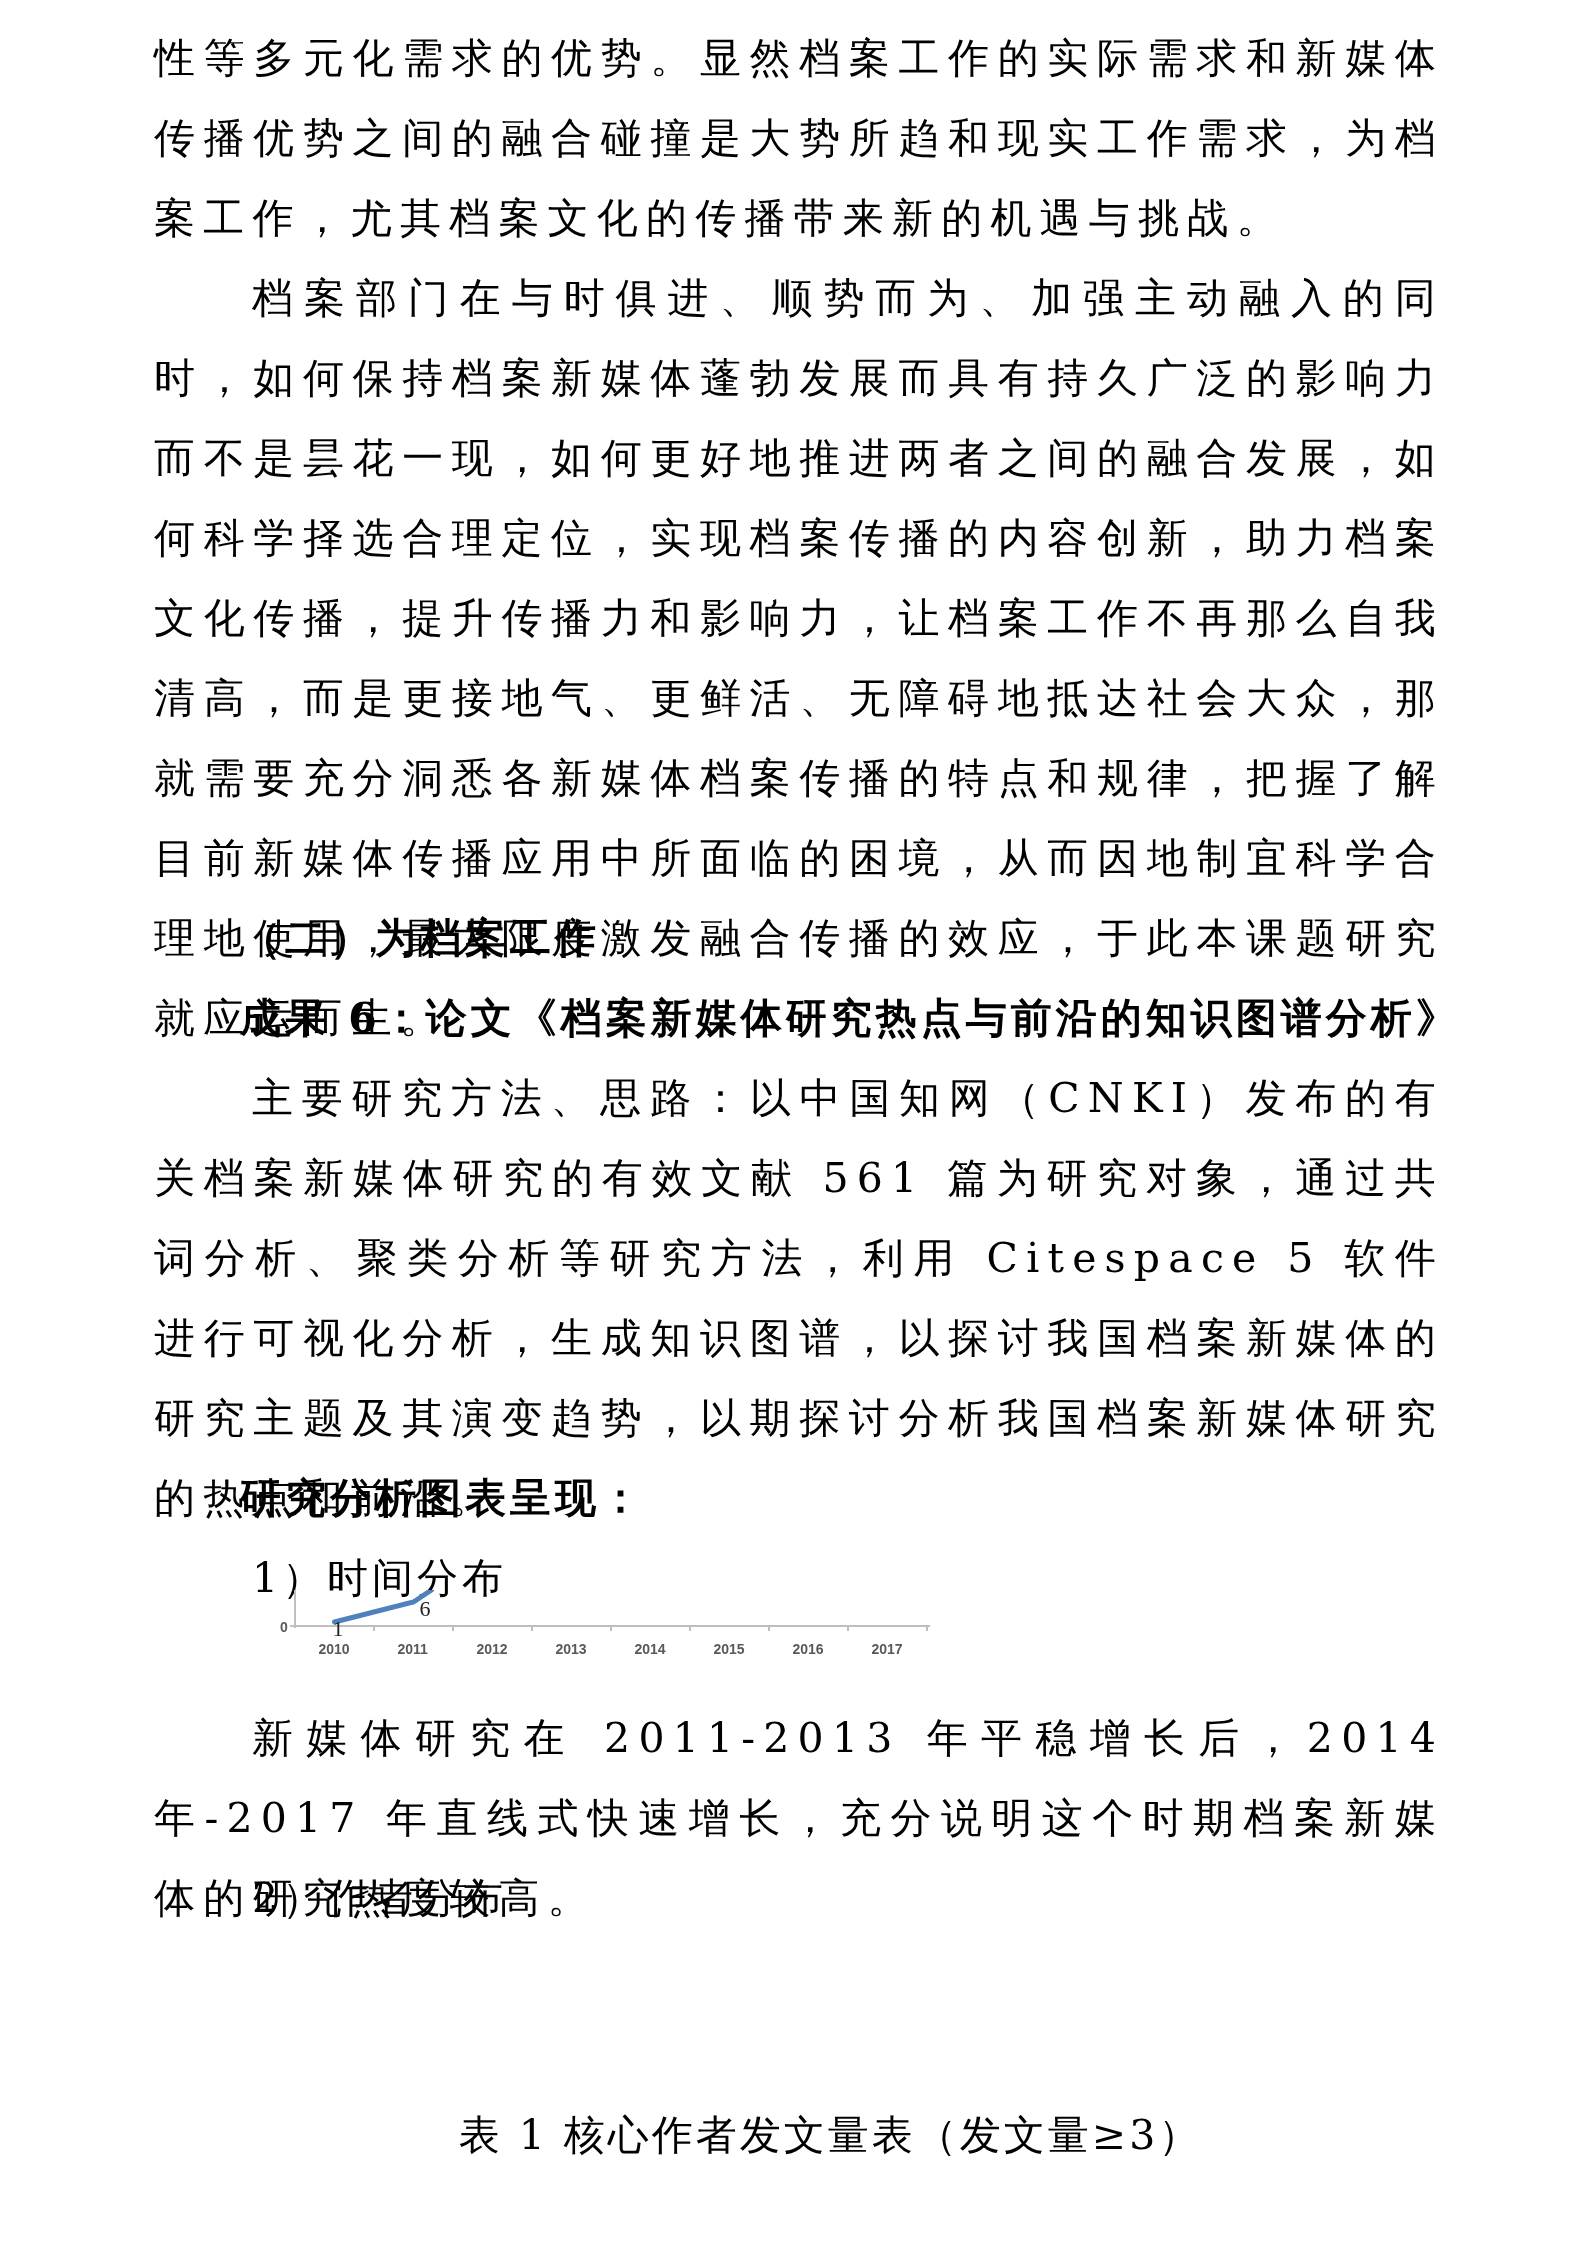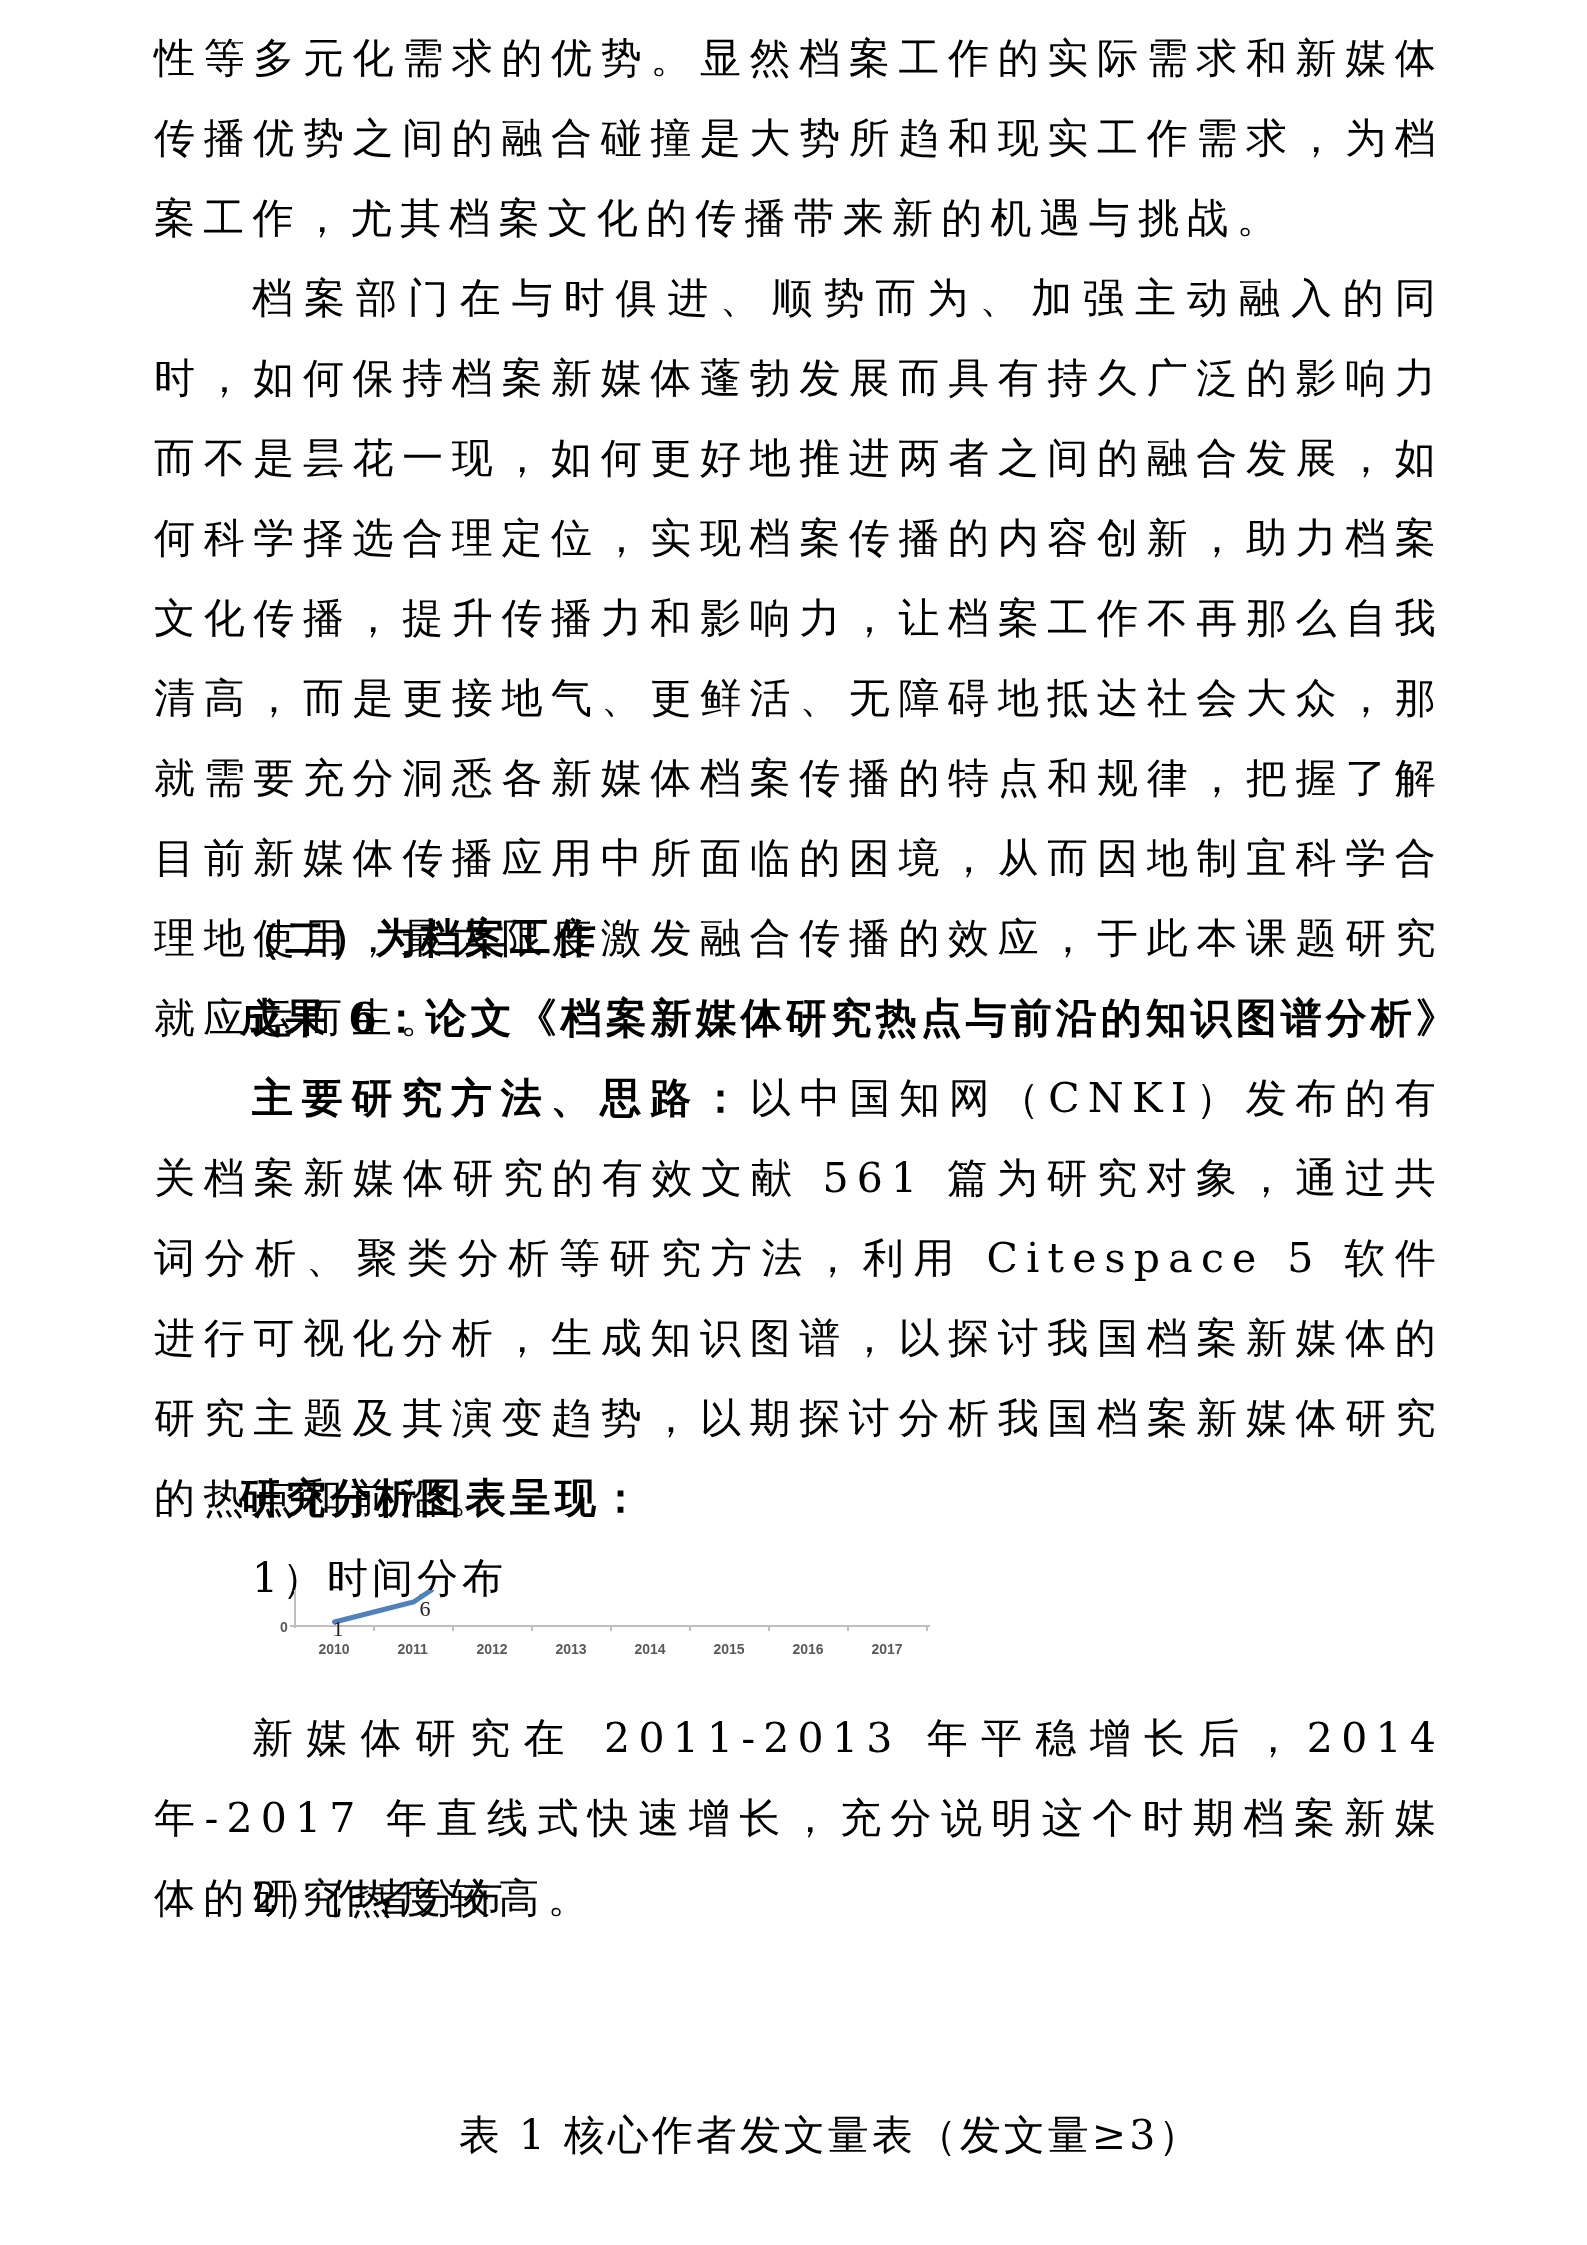--- a/index.html
+++ b/index.html
@@ -2,21 +2,21 @@
 <html><head>
 <meta charset="utf-8">
 <style>
   html, body { margin: 0; padding: 0; background: #ffffff; }
   body { width: 1587px; height: 2245px; position: relative; overflow: hidden;
          font-family: "DejaVu Serif", "Liberation Serif", serif; color: #000; }
   .page { position: absolute; left: 0; top: 0; width: 1587px; height: 1632px; }
   .text { position: absolute; left: 154px; width: 1290px; font-size: 41px;
           line-height: 80px; letter-spacing: 8.2px; text-align: justify; margin: 0; }
   .indent { text-indent: 98px; }
-  .bold { font-weight: bold; }
+  .bold { font-weight: normal; }
   .heading { position: absolute; left: 240px; font-size: 41px; line-height: 80px;
              letter-spacing: 4px; margin: 0; font-weight: bold; }
   .sub { position: absolute; left: 252px; font-size: 41px; line-height: 80px;
          letter-spacing: 4px; margin: 0; }
   .chart { position: absolute; left: 280px; top: 1590px; width: 660px; height: 80px; }
   .caption { position: absolute; left: 0; width: 1587px; top: 2105px; text-align: center;
              font-size: 41px; line-height: 60px; letter-spacing: 3px; margin: 0; padding-left: 37px; }
 </style>
 </head>
 <body>

